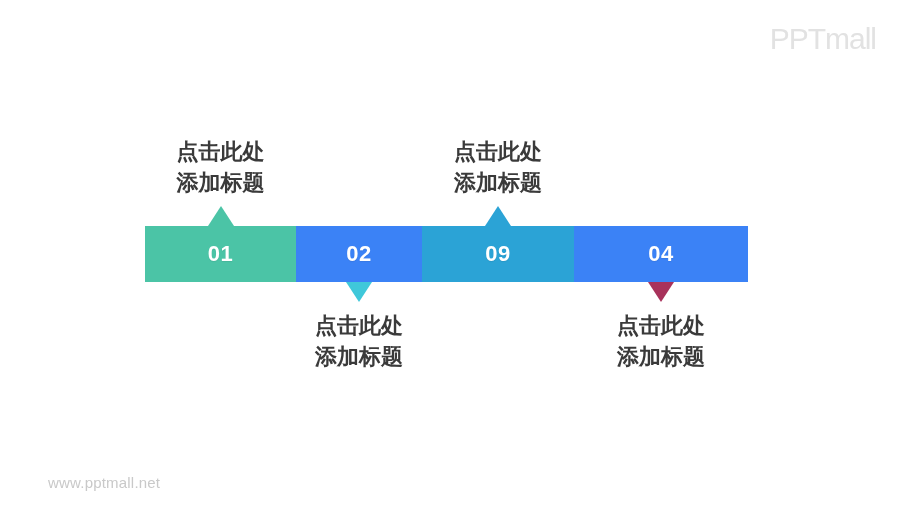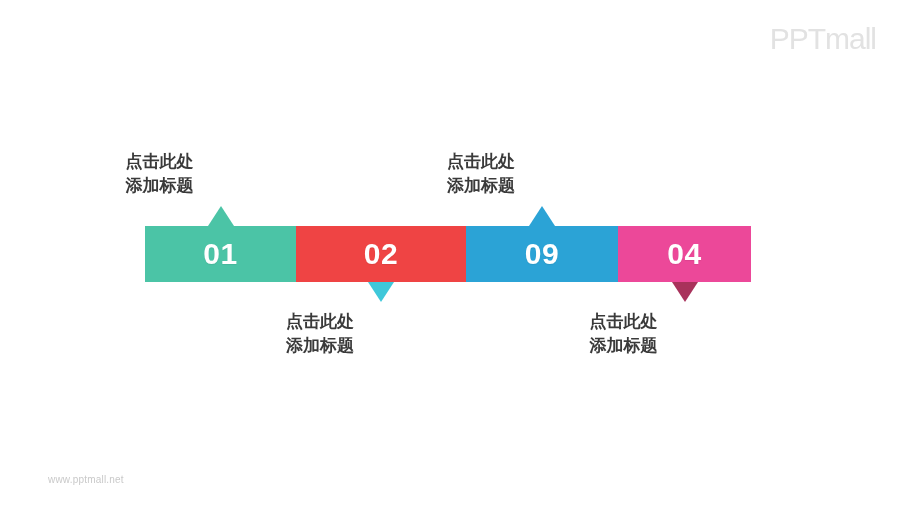--- a/index.html
+++ b/index.html
@@ -35,21 +35,21 @@
     color: #e2e2e2;
     line-height: 1;
     user-select: none;
   }
 
   
   #footer-url {
     position: absolute;
     left: 48px;
     top: 474px;
-    font-size: 10px;
+    font-size: 15px;
     color: #c9c9c9;
     letter-spacing: 0.2px;
   }
 
   
   #timeline {
     position: absolute;
     left: 145px;
     top: 226px;
     width: 612px;
@@ -60,21 +60,21 @@
   .segment {
     position: relative;
     height: 56px;
     display: flex;
     align-items: center;
     justify-content: center;
   }
 
   .segment-number {
     color: #ffffff;
-    font-size: 30px;
+    font-size: 22px;
     font-weight: bold;
     letter-spacing: 0.5px;
     line-height: 1;
     text-shadow: 0 1px 1px rgba(0,0,0,0.07);
   }
 
   
   .pointer {
     position: absolute;
     width: 0;
@@ -93,58 +93,58 @@
     margin-left: -13px;
     border-left: 13px solid transparent;
     border-right: 13px solid transparent;
     border-top: 20px solid currentColor;
   }
 
   
   .caption {
     position: absolute;
     width: 190px;
-    font-size: 17px;
+    font-size: 22px;
     font-weight: bold;
     color: #3a3a3a;
     line-height: 1.42;
-    text-align: left;
+    text-align: center;
     white-space: pre-line;
   }
   .caption.above { bottom: 100%; margin-bottom: 28px; left: 50%; margin-left: -95px; }
   .caption.below { top: 100%;   margin-top: 28px;    left: 50%; margin-left: -95px; }
 </style>
 </head>
 <body>
 
 <div id="slide" style="background: rgb(255, 255, 255);">
 
   <div id="brand-logo" style="color: rgb(226, 226, 226);">PPTmall</div>
 
   <div id="timeline" style="left: 145px; top: 226px; width: 612px; height: 56px;">
 
   <div class="segment" style="background: rgb(75, 196, 166); color: rgb(75, 196, 166); width: 151px;">
         <div class="pointer up"></div>
         <div class="segment-number" style="color: rgb(255, 255, 255);">01</div>
         <div class="caption above" style="color: rgb(58, 58, 58);">点击此处
 添加标题</div>
       </div>
-      <div class="segment" style="background: #ef4444; color: rgb(63, 200, 218); width: 170px;">
+      <div class="segment" style="background: #3b82f6; color: rgb(63, 200, 218); width: 126px;">
         <div class="pointer down"></div>
         <div class="segment-number" style="color: rgb(255, 255, 255);">02</div>
         <div class="caption below" style="color: rgb(58, 58, 58);">点击此处
 添加标题</div>
       </div>
       <div class="segment" style="background: rgb(43, 163, 214); color: rgb(43, 163, 214); width: 152px;">
         <div class="pointer up"></div>
         <div class="segment-number" style="color: rgb(255, 255, 255);">09</div>
         <div class="caption above" style="color: rgb(58, 58, 58);">点击此处
 添加标题</div>
       </div>
-      <div class="segment" style="background: #ec4899; color: rgb(168, 50, 91); width: 133px;">
+      <div class="segment" style="background: #3b82f6; color: rgb(168, 50, 91); width: 174px;">
         <div class="pointer down"></div>
         <div class="segment-number" style="color: rgb(255, 255, 255);">04</div>
         <div class="caption below" style="color: rgb(58, 58, 58);">点击此处
 添加标题</div>
       </div>
     </div>
 
   <div id="footer-url" style="color: rgb(201, 201, 201);">www.pptmall.net</div>
 
 </div>

